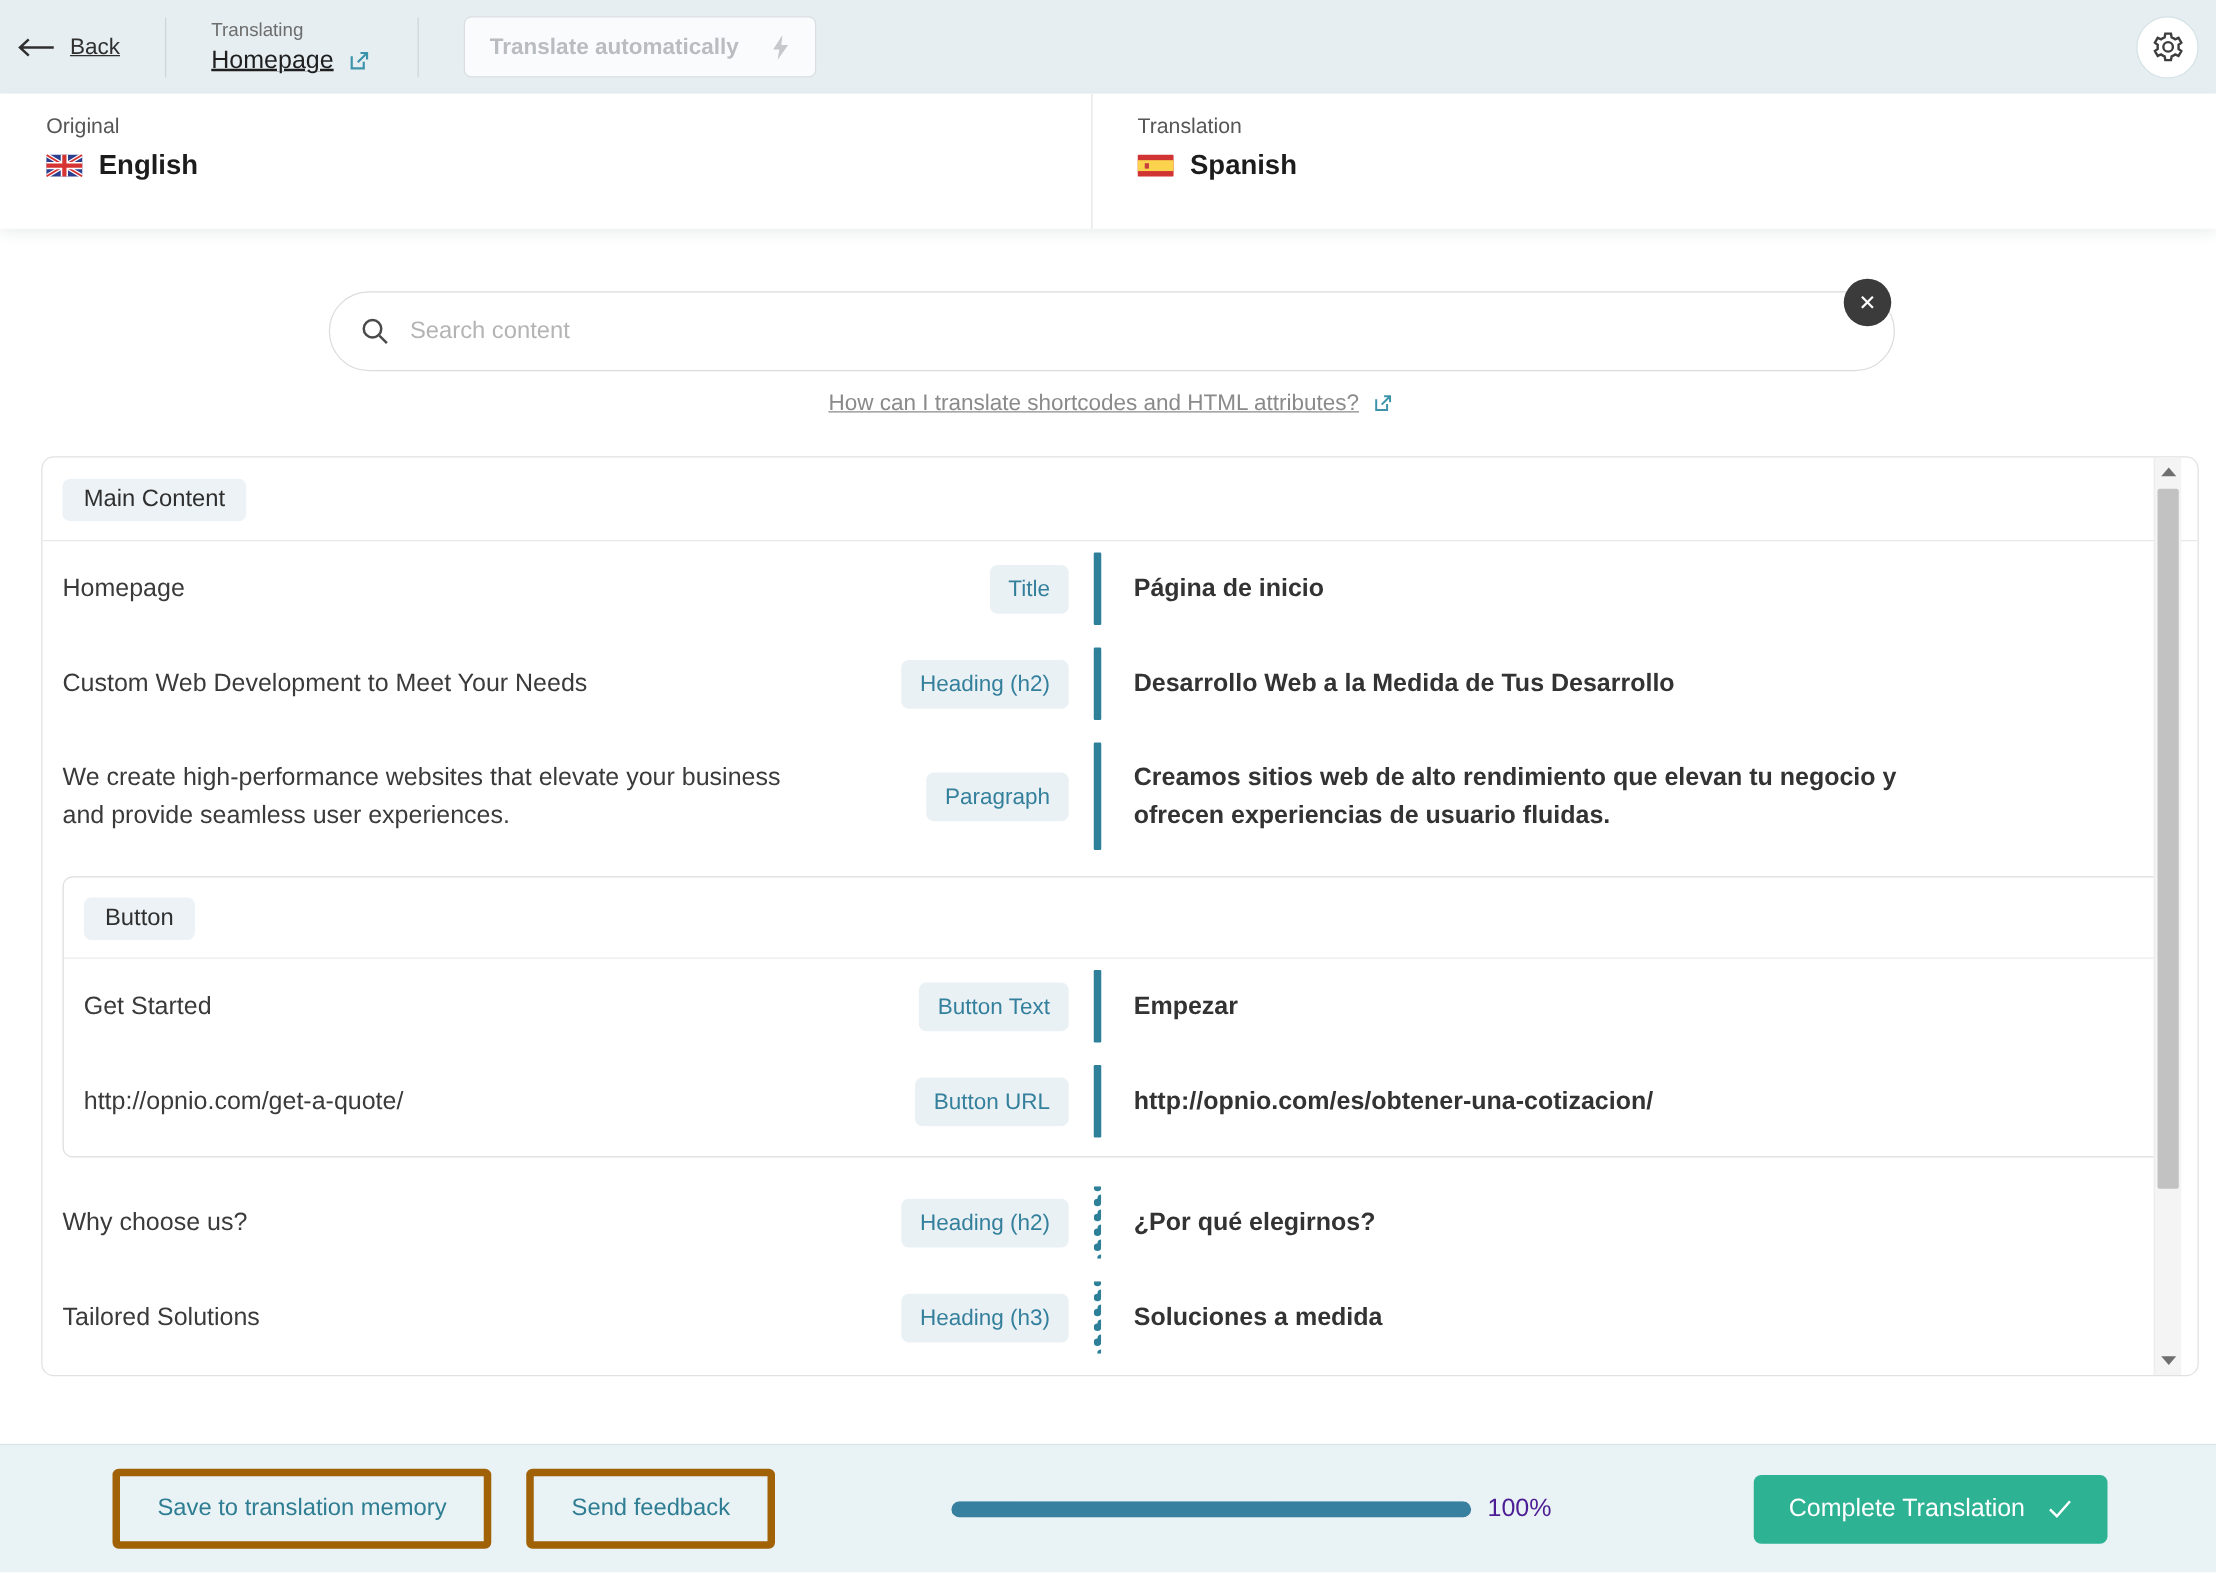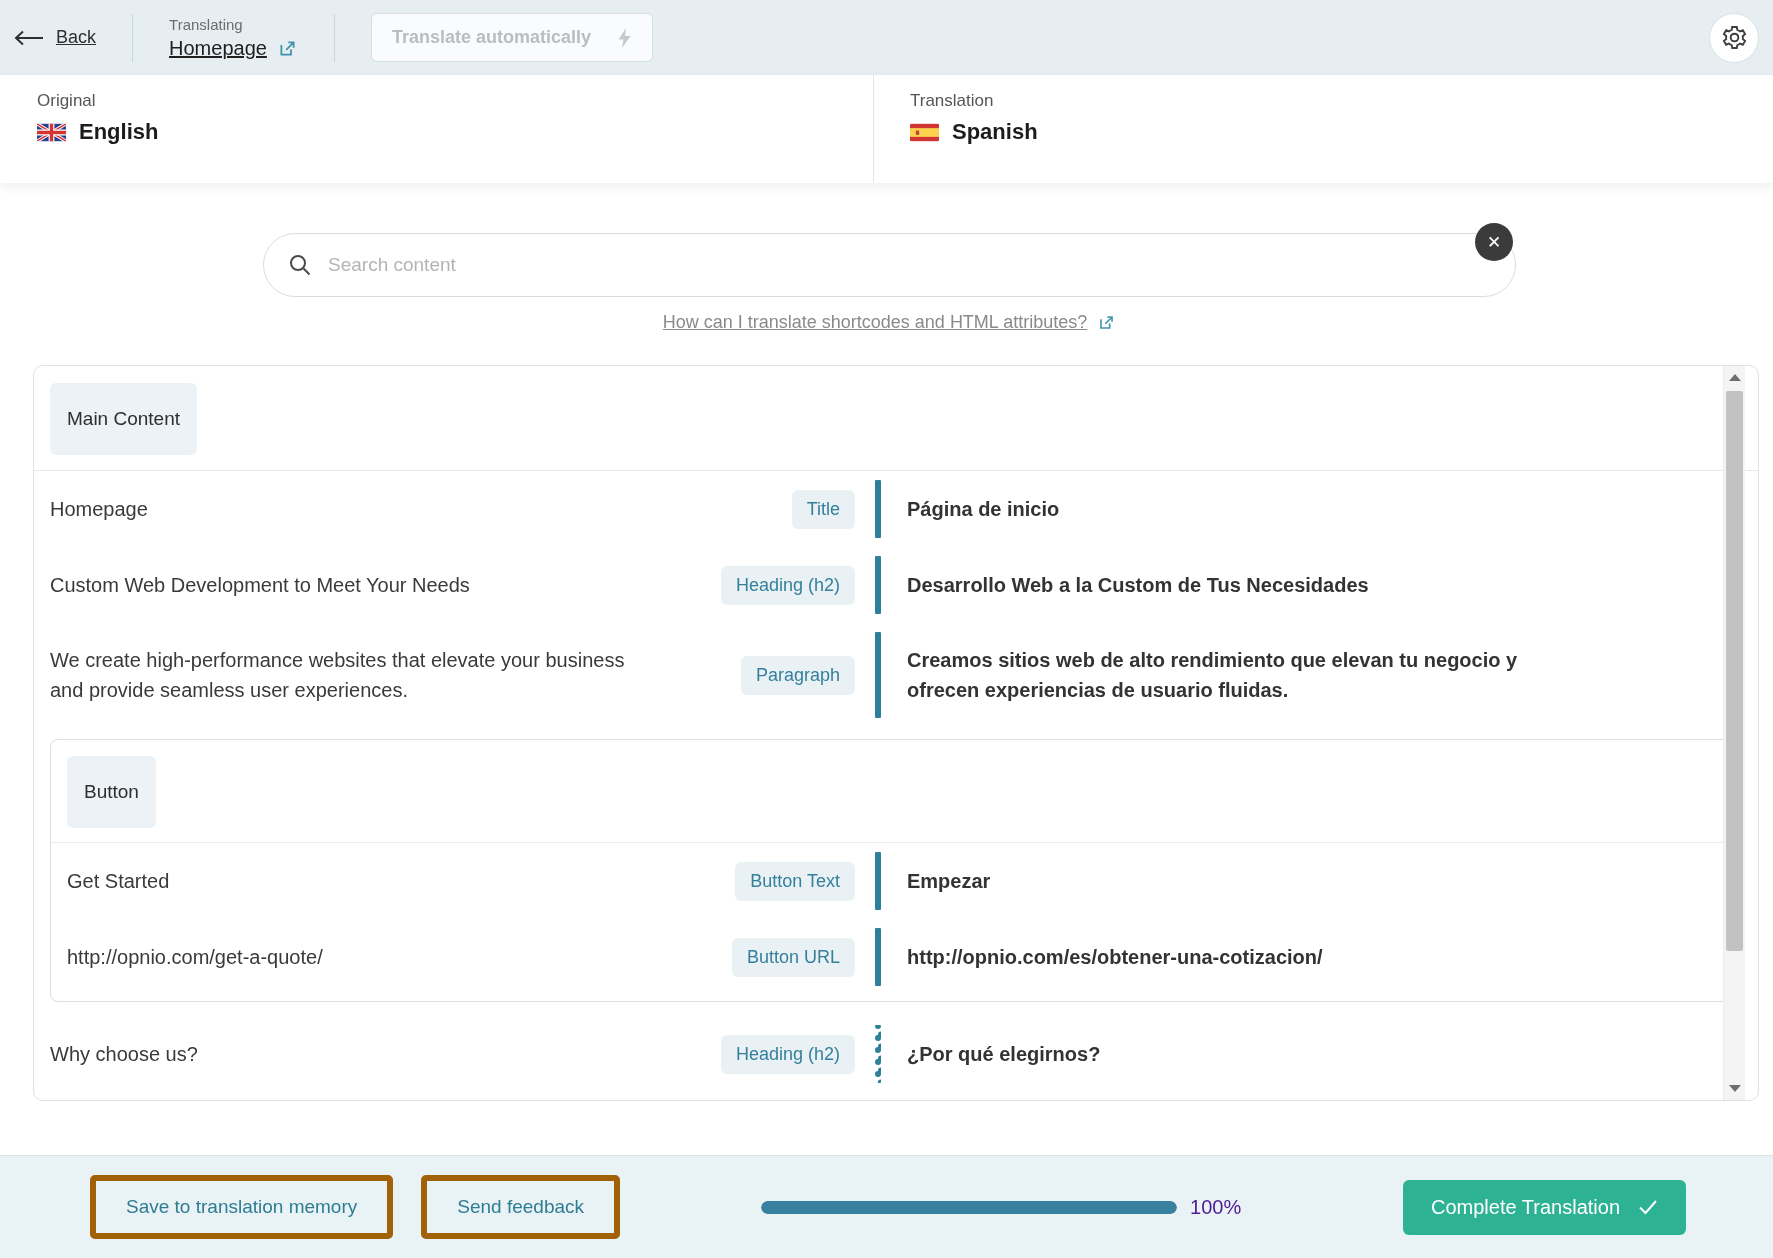--- a/index.html
+++ b/index.html
@@ -47,21 +47,21 @@
                   border-radius:50%; background:#3b3b3b; color:#fff; display:flex;
                   align-items:center; justify-content:center; font-size:17px; cursor:pointer; }
   .help-row { width:1253px; margin-left:263px; margin-top:15px; text-align:center;
               display:flex; justify-content:center; align-items:center; gap:10px; }
   .help-link { font-size:18px; color:#8a8a8a; text-decoration:underline; cursor:pointer; }
 
   
   .panel { margin:32px 0 0 33px; width:1726px; height:736px; border:1px solid #e1e1e1;
            border-radius:10px; background:#fff; position:relative; overflow:hidden; }
   .group-chip { display:inline-block; margin:17px 0 0 16px; background:#ecf2f5;
-                border-radius:6px; padding:25px 17px; font-size:19px; color:#2f2f2f; }
+                border-radius:6px; padding:6px 17px; font-size:19px; color:#2f2f2f; }
   .panel-hr { border:none; border-top:1px solid #e8e8e8; margin-top:15px; }
   .trow { display:flex; align-items:center; min-height:76px; }
   .trow .left { width:841px; display:flex; align-items:center;
                 justify-content:space-between; padding:0 20px 0 16px; }
   .orig-text { font-size:20px; color:#3a3a3a; line-height:1.5; max-width:610px; }
   .type-chip { background:#eaf1f5; color:#34809c; font-size:18px; padding:9px 15px;
                border-radius:6px; white-space:nowrap; }
   .vdiv { width:6px; align-self:stretch; margin:9px 0; background:#2e7f99; border-radius:1px; }
   .vdiv.dotted { background:none; width:0; border-left:6px dotted #2e8099; }
   .trow .right { flex:1; padding-left:26px; font-size:20px; color:#333;
@@ -203,21 +203,21 @@
         <div class="right">Página de inicio</div>
       </div>
 
       
       <div class="trow">
         <div class="left">
           <span class="orig-text">Custom Web Development to Meet Your Needs</span>
           <span class="type-chip">Heading (h2)</span>
         </div>
         <div class="vdiv"></div>
-        <div class="right">Desarrollo Web a la Custom de Tus Necesidades</div>
+        <div class="right">Desarrollo Web a la Medida de Tus Desarrollo</div>
       </div>
 
       
       <div class="trow tall">
         <div class="left">
           <span class="orig-text">We create high-performance websites that elevate your business and provide seamless user experiences.</span>
           <span class="type-chip">Paragraph</span>
         </div>
         <div class="vdiv"></div>
         <div class="right">Creamos sitios web de alto rendimiento que elevan tu negocio y ofrecen experiencias de usuario fluidas.</div>
@@ -252,20 +252,24 @@
         <div class="left">
           <span class="orig-text">Why choose us?</span>
           <span class="type-chip">Heading (h2)</span>
         </div>
         <div class="vdiv dotted"></div>
         <div class="right">¿Por qué elegirnos?</div>
       </div>
 
       
       <div class="trow">
+        <div class="left">
+          <span class="orig-text">Tailored Solutions</span>
+          <span class="type-chip">Heading (h3)</span>
+        </div>
         <div class="vdiv dotted"></div>
         <div class="right">Soluciones a medida</div>
       </div>
 
       
       <div class="scrollbar">
         <div class="scroll-arrow up"></div>
         <div class="scroll-thumb"></div>
         <div class="scroll-arrow down"></div>
       </div>

